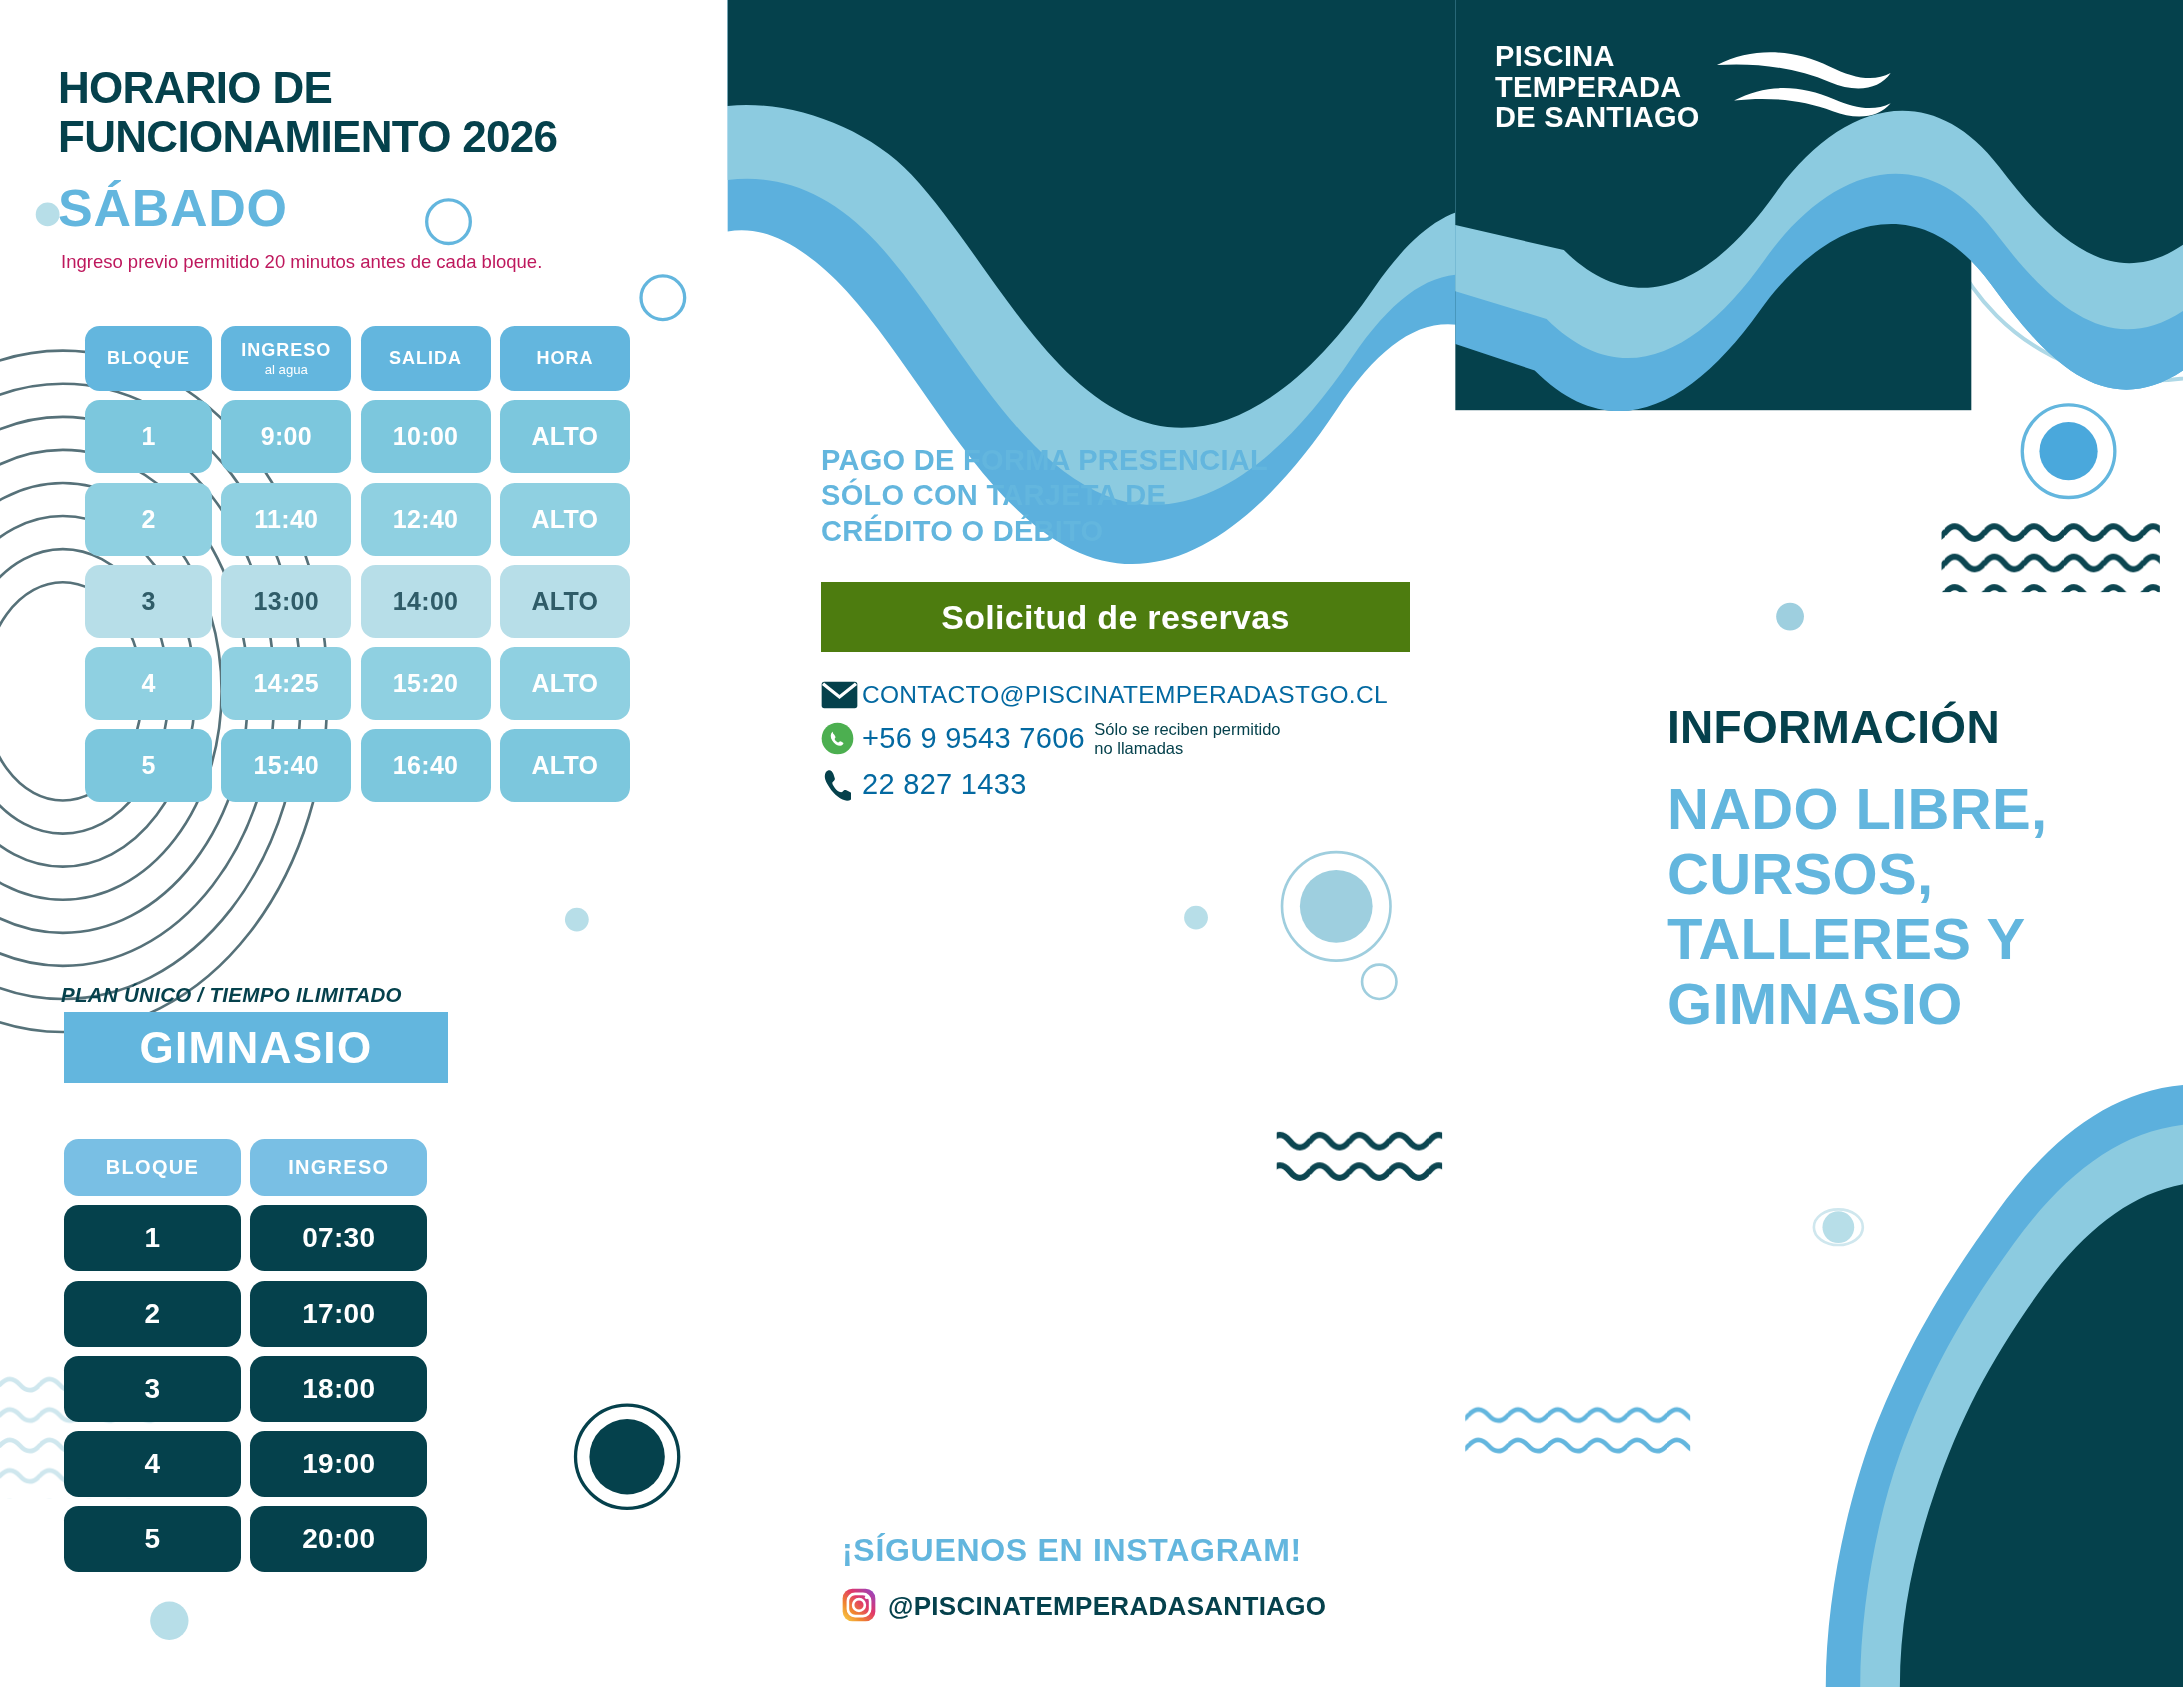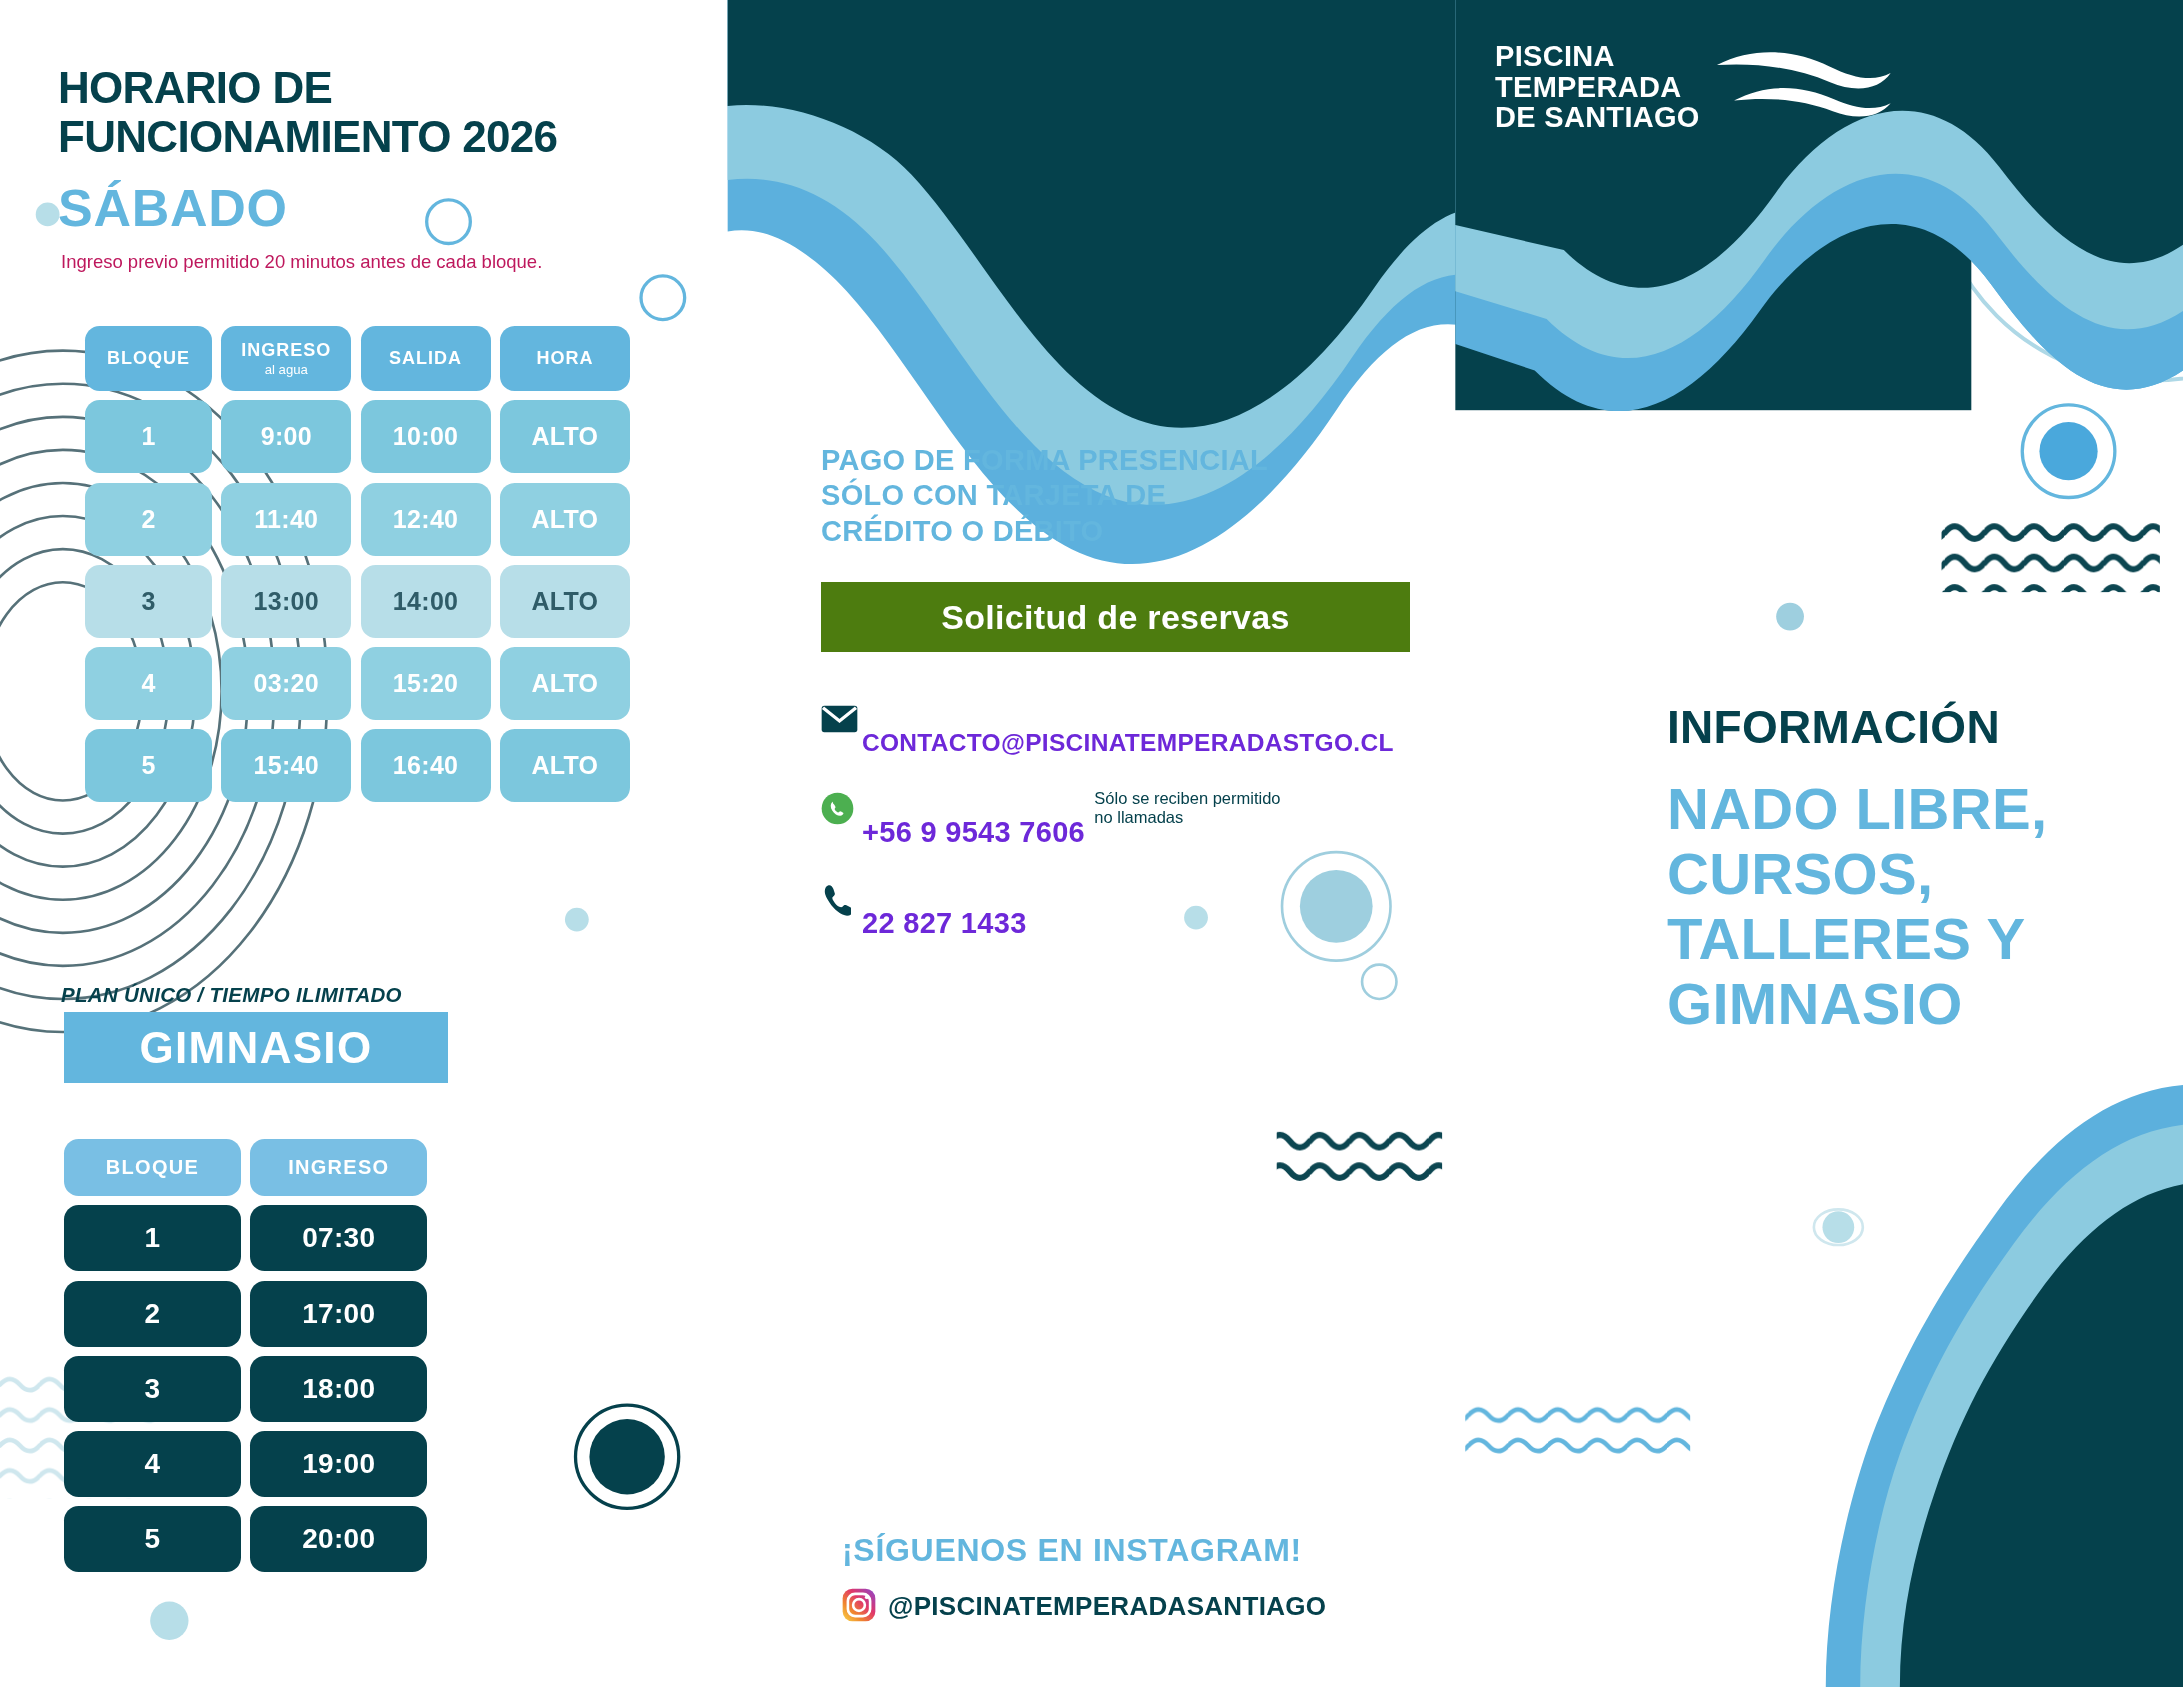--- a/index.html
+++ b/index.html
@@ -82,23 +82,22 @@
   }
   .reserve-btn{
     position:absolute;left:93px;top:582px;width:589px;height:70px;
     background:#4d7c0f;display:flex;align-items:center;justify-content:center;
     color:#ffffff;font-weight:bold;font-size:34px;letter-spacing:0.3px;
   }
   .contact-list{position:absolute;left:93px;top:681px;width:635px;}
   .crow{display:flex;align-items:center;margin-bottom:10.6px;}
   .cicon{width:41px;flex:0 0 41px;display:flex;align-items:center;justify-content:flex-start;}
   .ctext{
-    color:#6d28d9;font-weight:bold;font-size:24.5px;letter-spacing:0.3px;
+    color:#0369a1;font-weight:normal;font-size:24.5px;letter-spacing:0.3px;
     text-transform:uppercase;
-    margin-top:48px;
   }
   .ctext.num{font-size:29px;text-transform:none;}
   .cnote{
     color:#05414c;font-size:16.5px;line-height:1.15;margin-left:9.3px;font-weight:normal;
     text-transform:none;
   }
   .ig-head{
     position:absolute;left:114px;top:1532px;
     color:#63b6de;font-weight:bold;font-size:32px;letter-spacing:0.7px;
   }
@@ -297,21 +296,21 @@
         <div class="scell sbody c3 tone-b">ALTO</div>
       </div>
       <div class="srow">
         <div class="scell sbody c0 tone-c">3</div>
         <div class="scell sbody c1 tone-c">13:00</div>
         <div class="scell sbody c2 tone-c">14:00</div>
         <div class="scell sbody c3 tone-c">ALTO</div>
       </div>
       <div class="srow">
         <div class="scell sbody c0 tone-b">4</div>
-        <div class="scell sbody c1 tone-b">03:20</div>
+        <div class="scell sbody c1 tone-b">14:25</div>
         <div class="scell sbody c2 tone-b">15:20</div>
         <div class="scell sbody c3 tone-b">ALTO</div>
       </div>
       <div class="srow">
         <div class="scell sbody c0 tone-a">5</div>
         <div class="scell sbody c1 tone-a">15:40</div>
         <div class="scell sbody c2 tone-a">16:40</div>
         <div class="scell sbody c3 tone-a">ALTO</div>
       </div>
     </div>

